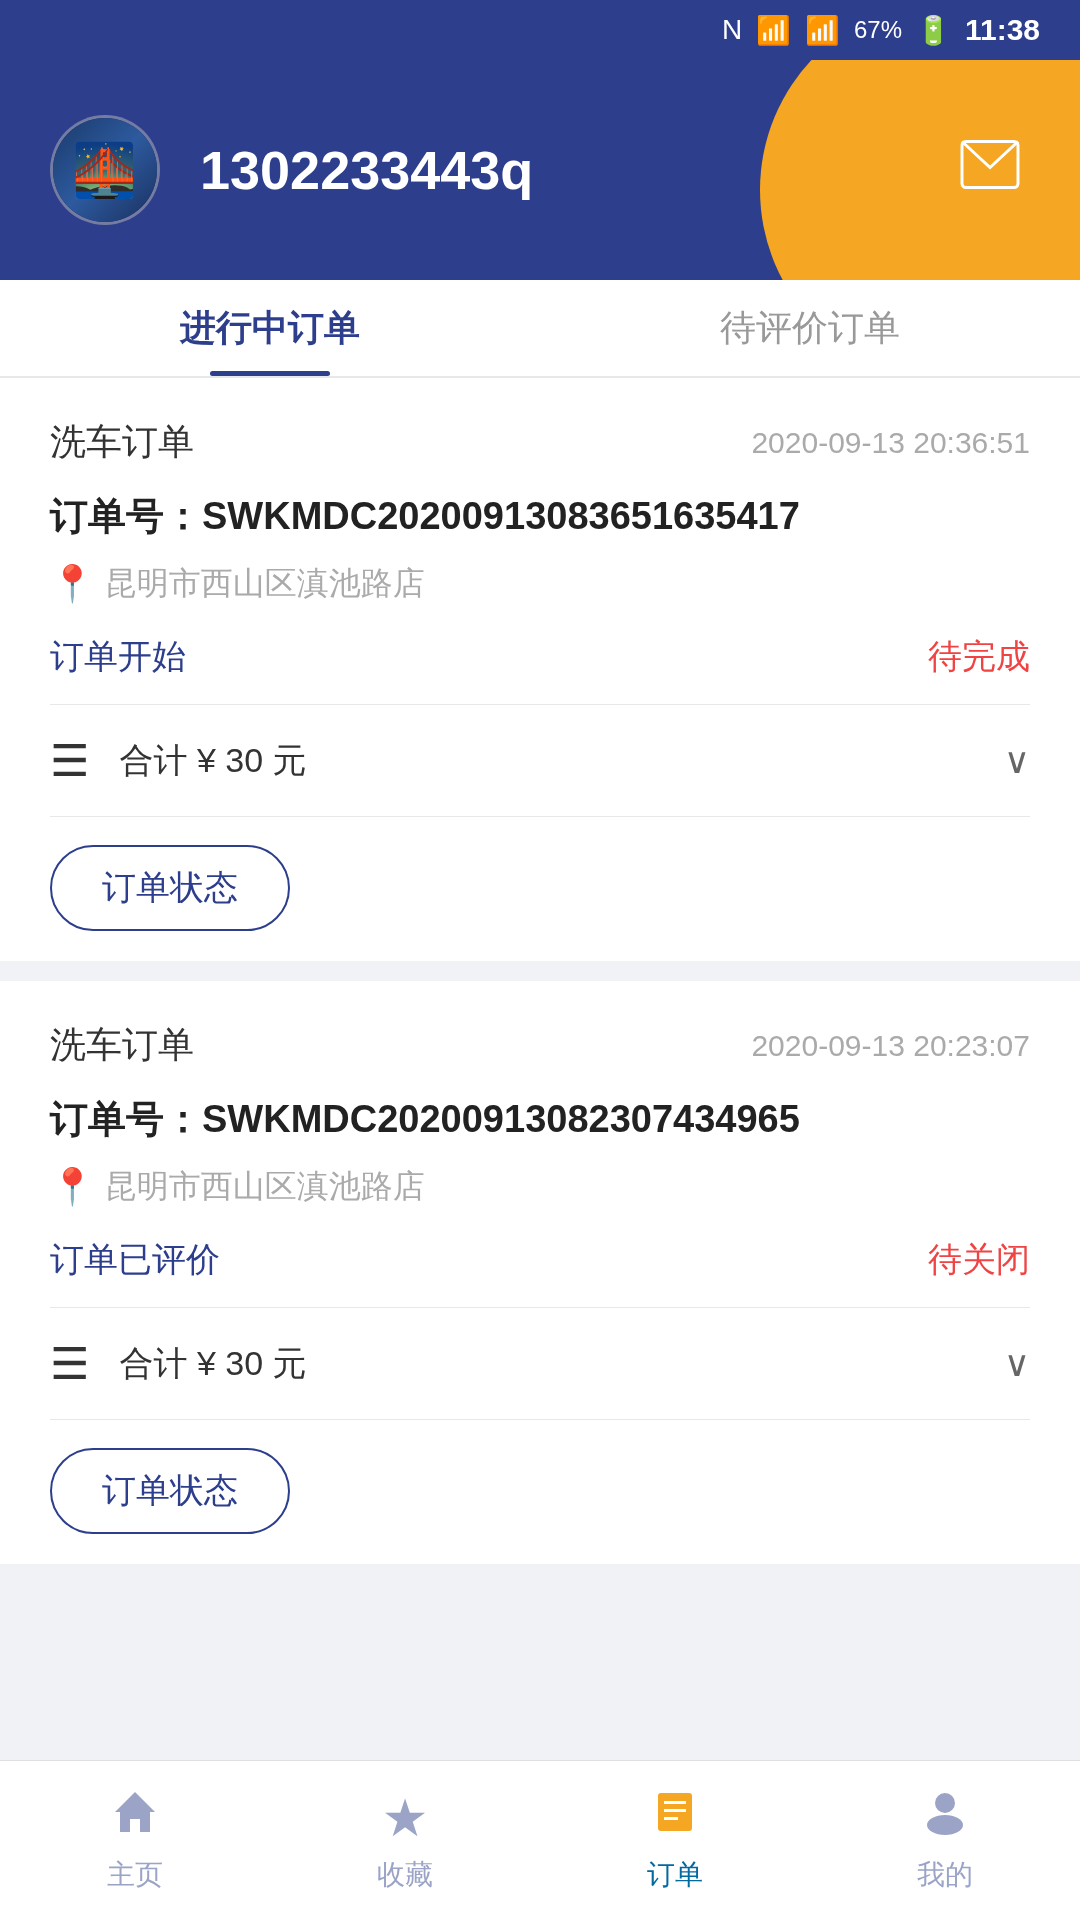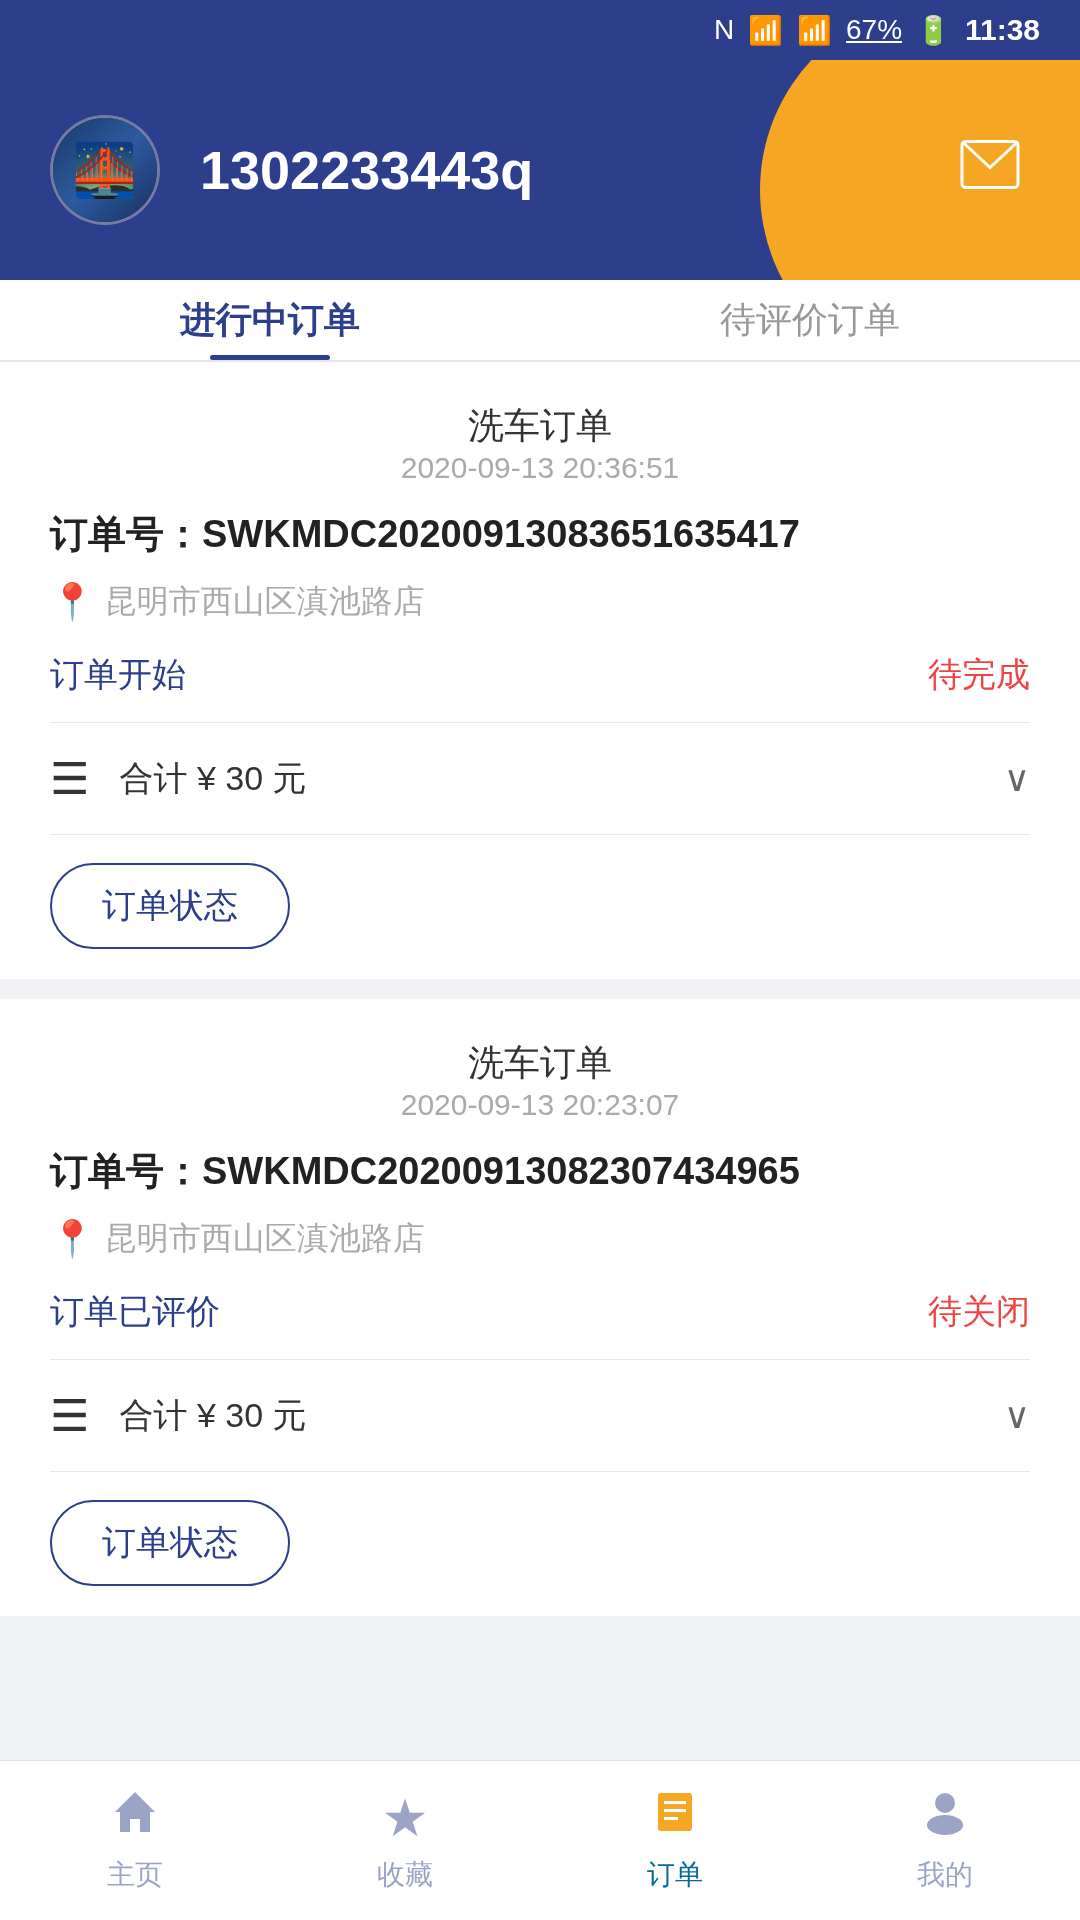--- a/index.html
+++ b/index.html
@@ -94,21 +94,21 @@
 
     
     .tabs {
       width: 100%;
       background: white;
       display: flex;
       border-bottom: 2px solid #e8e8e8;
     }
     .tab {
       flex: 1;
-      height: 80px;
+      height: 96px;
       display: flex;
       align-items: center;
       justify-content: center;
       font-size: 36px;
       color: #999;
       position: relative;
       cursor: pointer;
     }
     .tab.active {
       color: #2c3e8c;
@@ -137,21 +137,20 @@
       background: white;
       margin-bottom: 20px;
       padding: 40px 50px 30px;
     }
 
     .order-header {
       display: flex;
       justify-content: space-between;
       align-items: center;
       margin-bottom: 24px;
-      flex-direction: column;
     }
     .order-type {
       font-size: 36px;
       color: #333;
       font-weight: 500;
     }
     .order-time {
       font-size: 30px;
       color: #aaa;
     }
@@ -268,21 +267,21 @@
     }
   </style>
 </head>
 <body>
 
 <div class="status-bar">
   <div class="status-icons">
     <span style="font-size:28px;color:white;">N</span>
     <span style="font-size:28px;color:white;">📶</span>
     <span style="font-size:28px;color:white;">📶</span>
-    <span style="color:white;font-size:28px;text-decoration:underline;">67%</span>
+    <span style="color:white;font-size:24px;">67%</span>
     <span style="font-size:28px;color:white;">🔋</span>
     <span style="color:white;font-size:30px;font-weight:600;">11:38</span>
   </div>
 </div>
 
 <div class="header">
   <div class="header-orange-circle"></div>
   <div class="avatar">
     <div class="avatar-inner">
       <span class="avatar-cityscape">🌉</span>

